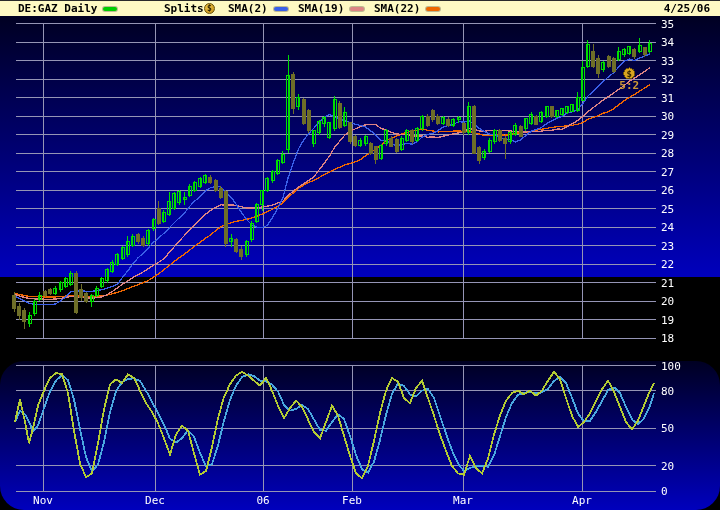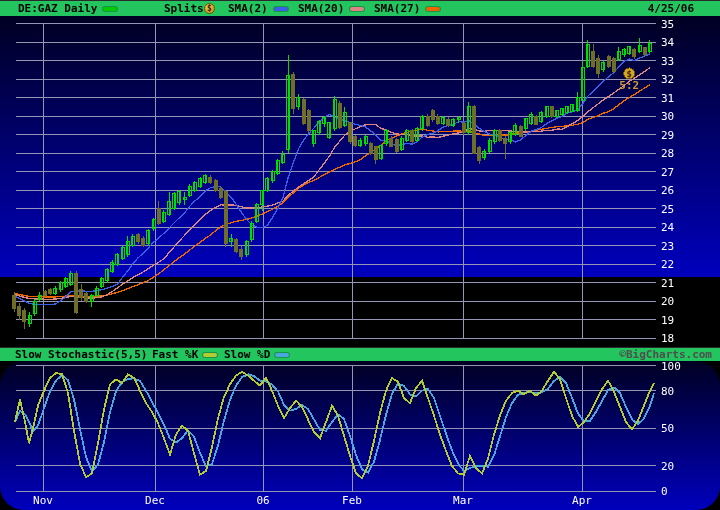--- a/index.html
+++ b/index.html
@@ -1,25 +1,25 @@
 <!DOCTYPE html>
 <html><head>
 <meta charset="utf-8">
 <style>
   html,body{margin:0;padding:0;background:#000;}
   #app{position:relative;width:720px;height:510px;overflow:hidden;
        font-family:"DejaVu Sans Mono",monospace;}
-  .bar{position:absolute;left:0;width:720px;background:#22c55e;
+  .bar{position:absolute;left:0;width:720px;background:#fef9c3;
        border-top:1px solid #2a2a2a;box-sizing:border-box;}
   #bar1{top:0;height:16px;}
   #bar2{top:347px;height:14px;}
   .ti{position:absolute;top:1px;font-size:11px;font-weight:700;color:#000;
       white-space:nowrap;letter-spacing:0;}
   #bar2 .ti{top:0;}
-  .date{right:26px;}
+  .date{right:10px;}
   .copy{right:8px;color:#4f4f4f;}
   .sw{position:absolute;top:6px;width:14px;height:4px;border-radius:2px;
       box-shadow:0 0 0 1px rgba(0,0,0,.25);}
   #bar2 .sw{top:5px;}
   .coin{position:absolute;top:2px;width:11px;height:11px;border-radius:50%;
       background:radial-gradient(circle at 35% 30%,#f2c84b,#c08a12);
       border:1px solid #6b5208;box-sizing:border-box;
       font:700 8px/9px "DejaVu Sans Mono",monospace;text-align:center;color:#2e2300;}
   .region{position:absolute;left:0;width:720px;
       background:linear-gradient(to bottom,#000022,#0000bd);}
@@ -32,23 +32,23 @@
 
 <div id="app">
 
   <div class="bar" id="bar1">
     <span class="ti" style="left:18px">DE:GAZ Daily</span>
     <span class="sw" style="left: 103px; background: rgb(0, 204, 0);"></span>
     <span class="ti" style="left:164px">Splits</span>
     <span class="coin" style="left:204px">$</span>
     <span class="ti" style="left:228px">SMA(2)</span>
     <span class="sw" style="left: 274px; background: rgb(58, 95, 232);"></span>
-    <span class="ti" style="left:298px">SMA(20)</span>
+    <span class="ti" style="left:298px">SMA(19)</span>
     <span class="sw" style="left: 350px; background: rgb(221, 132, 132);"></span>
-    <span class="ti" style="left:374px">SMA(27)</span>
+    <span class="ti" style="left:374px">SMA(22)</span>
     <span class="sw" style="left: 426px; background: rgb(238, 102, 0);"></span>
     <span class="ti date">4/25/06</span>
   </div>
 
   <div class="region" id="main-region">
     <svg id="main-svg" width="720" height="331" shape-rendering="crispEdges">
         <line x1="16" y1="7.5" x2="656" y2="7.5" stroke="#9595b5" stroke-width="1"></line>
         <text x="661" y="11.5" fill="#ffffff" font-size="11" font-family="DejaVu Sans Mono,monospace">35</text>
         <line x1="16" y1="26" x2="656" y2="26" stroke="#9595b5" stroke-width="1"></line>
         <text x="661" y="30" fill="#ffffff" font-size="11" font-family="DejaVu Sans Mono,monospace">34</text>
@@ -340,28 +340,20 @@
         <line x1="644.74" y1="30.625" x2="644.74" y2="40.79999999999995" stroke="#6e6e28" stroke-width="1"></line>
         <rect x="643.24" y="31.549999999999947" width="3" height="7.400000000000105" fill="#6e6e28" stroke="#6e6e28" stroke-width="1"></rect>
         <line x1="649.91" y1="24.149999999999974" x2="649.91" y2="37.10000000000002" stroke="#00dd00" stroke-width="1"></line>
         <rect x="648.41" y="27.850000000000026" width="3" height="7.399999999999974" fill="none" stroke="#00dd00" stroke-width="1"></rect>
         <circle cx="629.23" cy="57.45000000000005" r="5.5" fill="#d9a520" stroke="#6b5208" stroke-width="1"></circle>
         <text x="629.23" y="60.95000000000005" fill="#2e2300" font-size="9" font-weight="bold" text-anchor="middle" font-family="DejaVu Sans Mono,monospace">$</text>
         <text x="629.23" y="73.45000000000005" fill="#cc9933" font-size="11" font-weight="bold" text-anchor="middle" font-family="DejaVu Sans Mono,monospace">5:2</text>
       </svg>
   </div>
 
-  <div class="bar" id="bar2">
-    <span class="ti" style="left:15px">Slow Stochastic(5,5)</span>
-    <span class="ti" style="left:152px">Fast %K</span>
-    <span class="sw" style="left: 203px; background: rgb(180, 204, 51);"></span>
-    <span class="ti" style="left:224px">Slow %D</span>
-    <span class="sw" style="left: 275px; background: rgb(74, 168, 224);"></span>
-    <span class="ti copy">©BigCharts.com</span>
-  </div>
 
   <div class="region" id="stoch-region">
     <svg id="stoch-svg" width="720" height="149" shape-rendering="crispEdges">
         <line x1="16" y1="4.5" x2="656" y2="4.5" stroke="#9595b5" stroke-width="1"></line>
         <line x1="16" y1="130" x2="656" y2="130" stroke="#9595b5" stroke-width="1"></line>
         <line x1="16" y1="29.599999999999998" x2="656" y2="29.599999999999998" stroke="#9595b5" stroke-width="1"></line>
         <line x1="16" y1="67.25" x2="656" y2="67.25" stroke="#9595b5" stroke-width="1"></line>
         <line x1="16" y1="104.89999999999999" x2="656" y2="104.89999999999999" stroke="#9595b5" stroke-width="1"></line>
         <text x="661" y="8.5" fill="#ffffff" font-size="11" font-family="DejaVu Sans Mono,monospace">100</text>
         <text x="661" y="33.599999999999994" fill="#ffffff" font-size="11" font-family="DejaVu Sans Mono,monospace">80</text>

